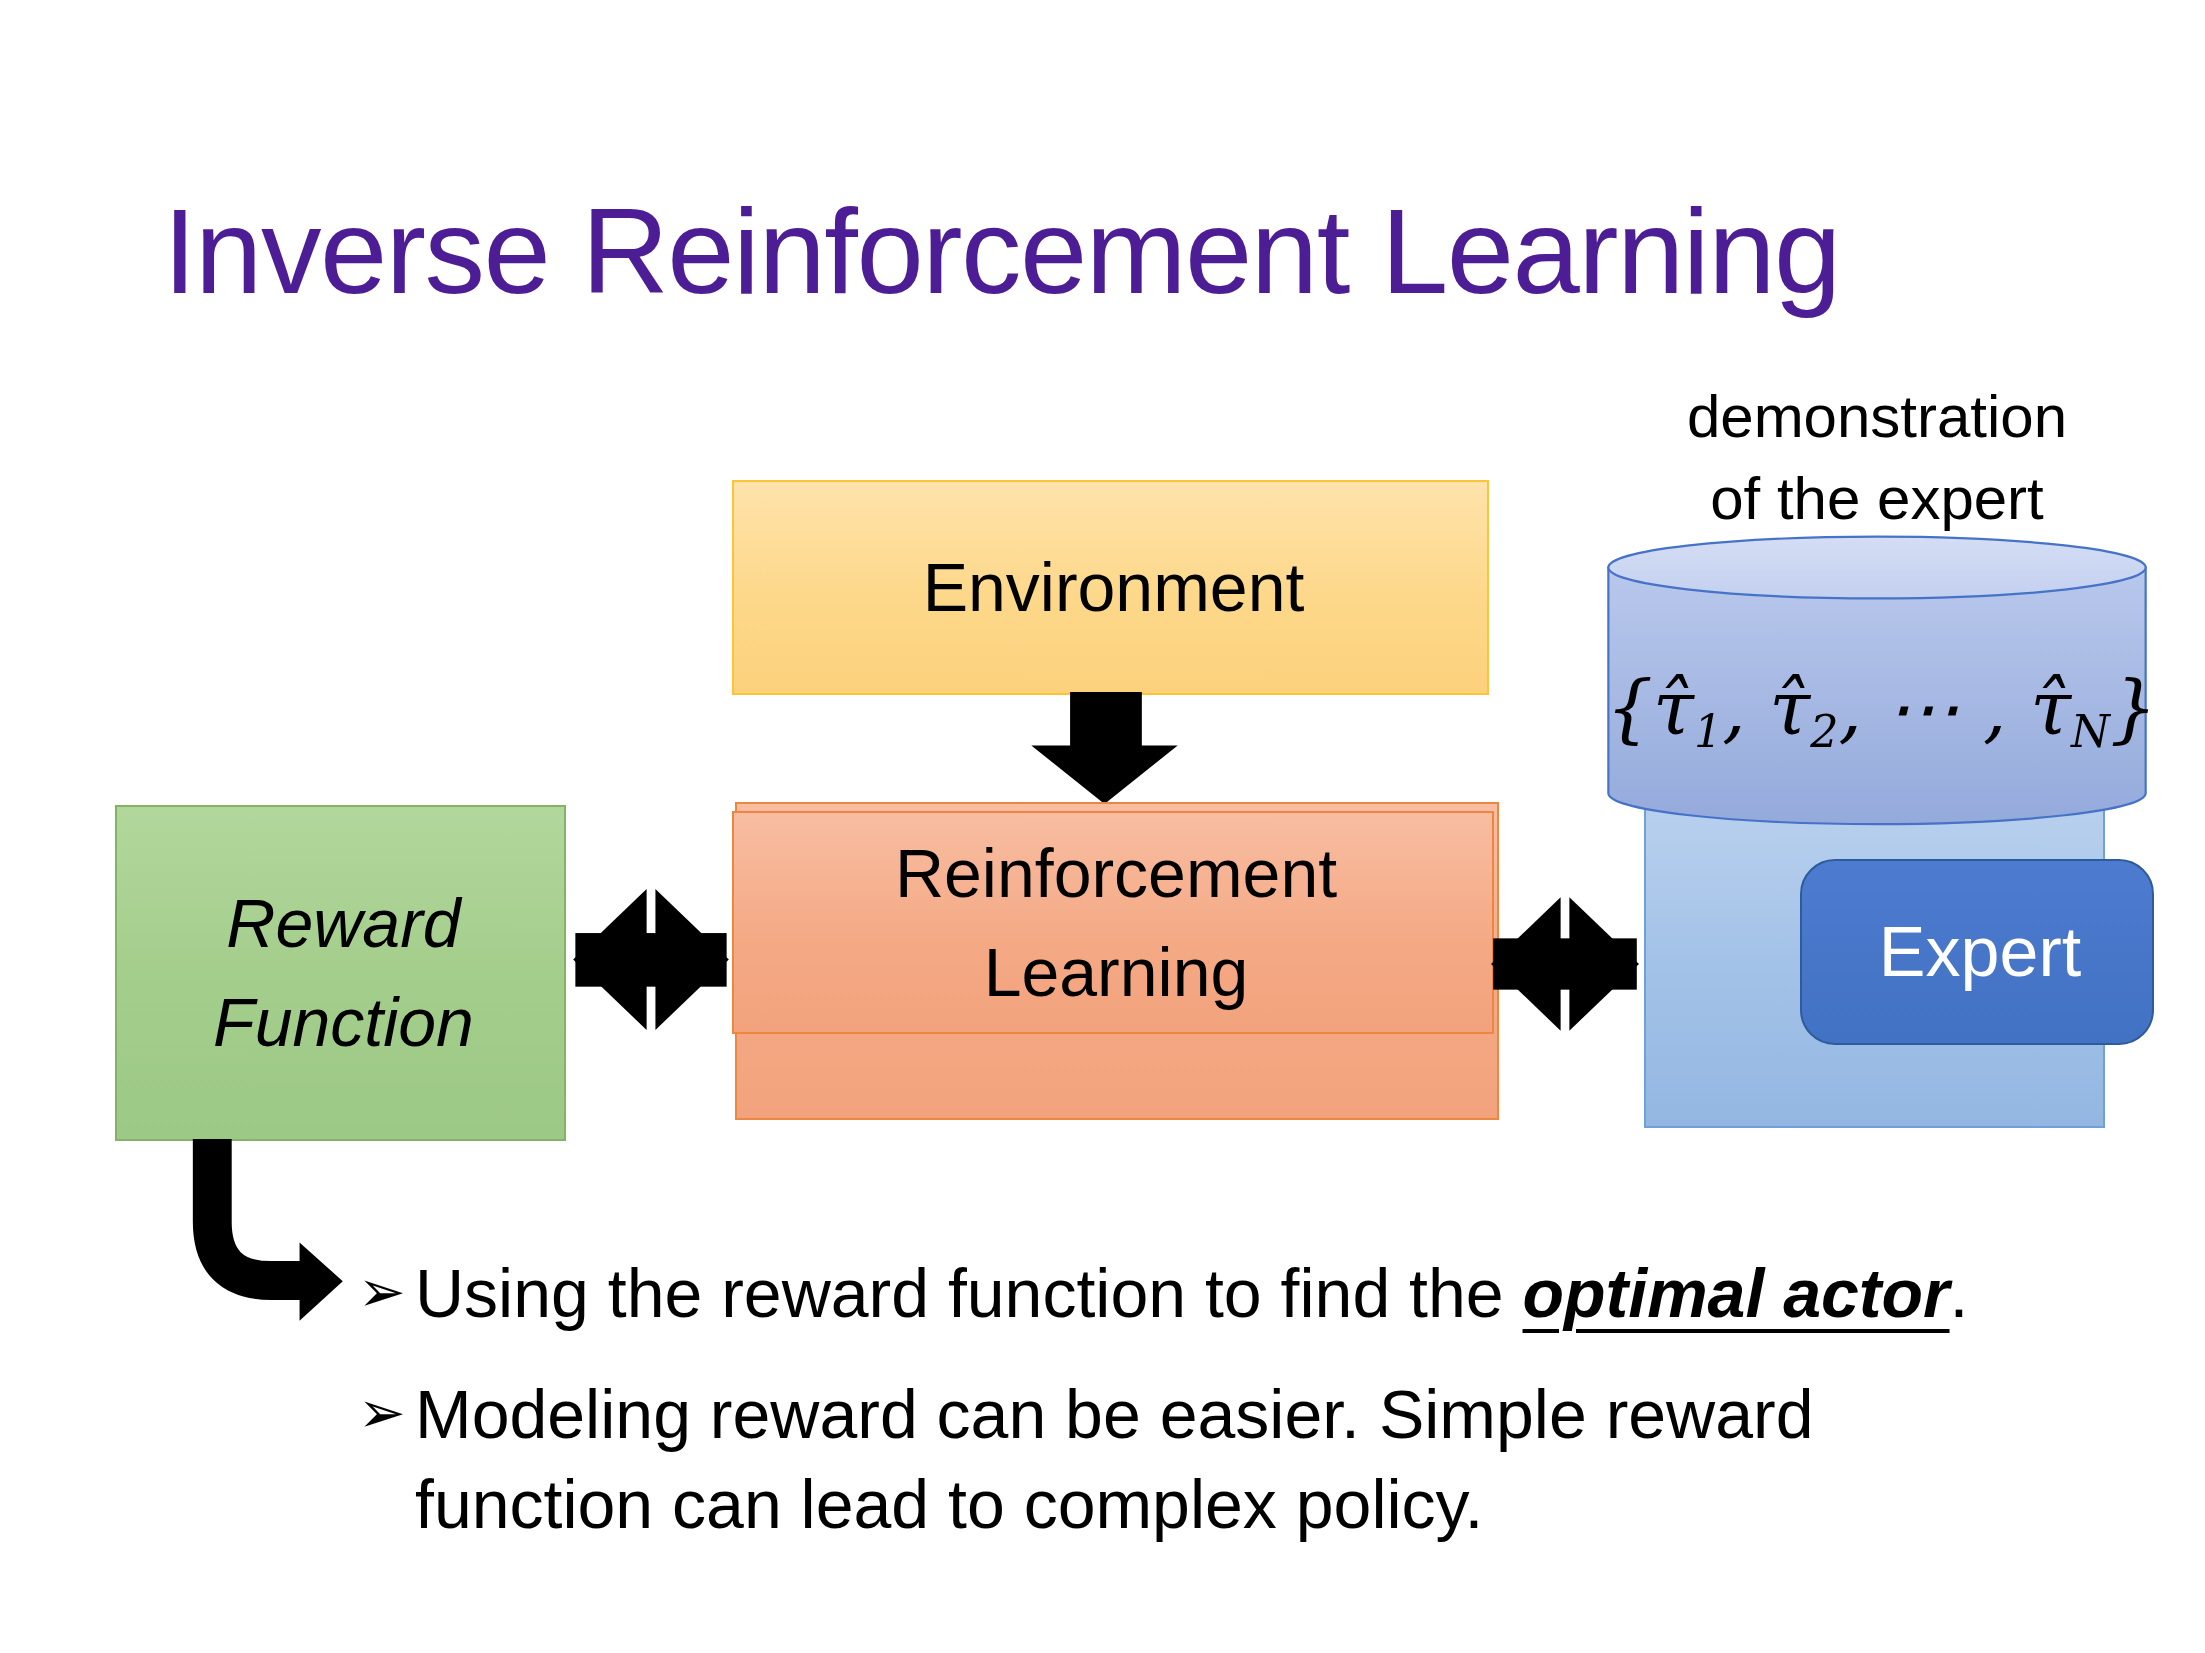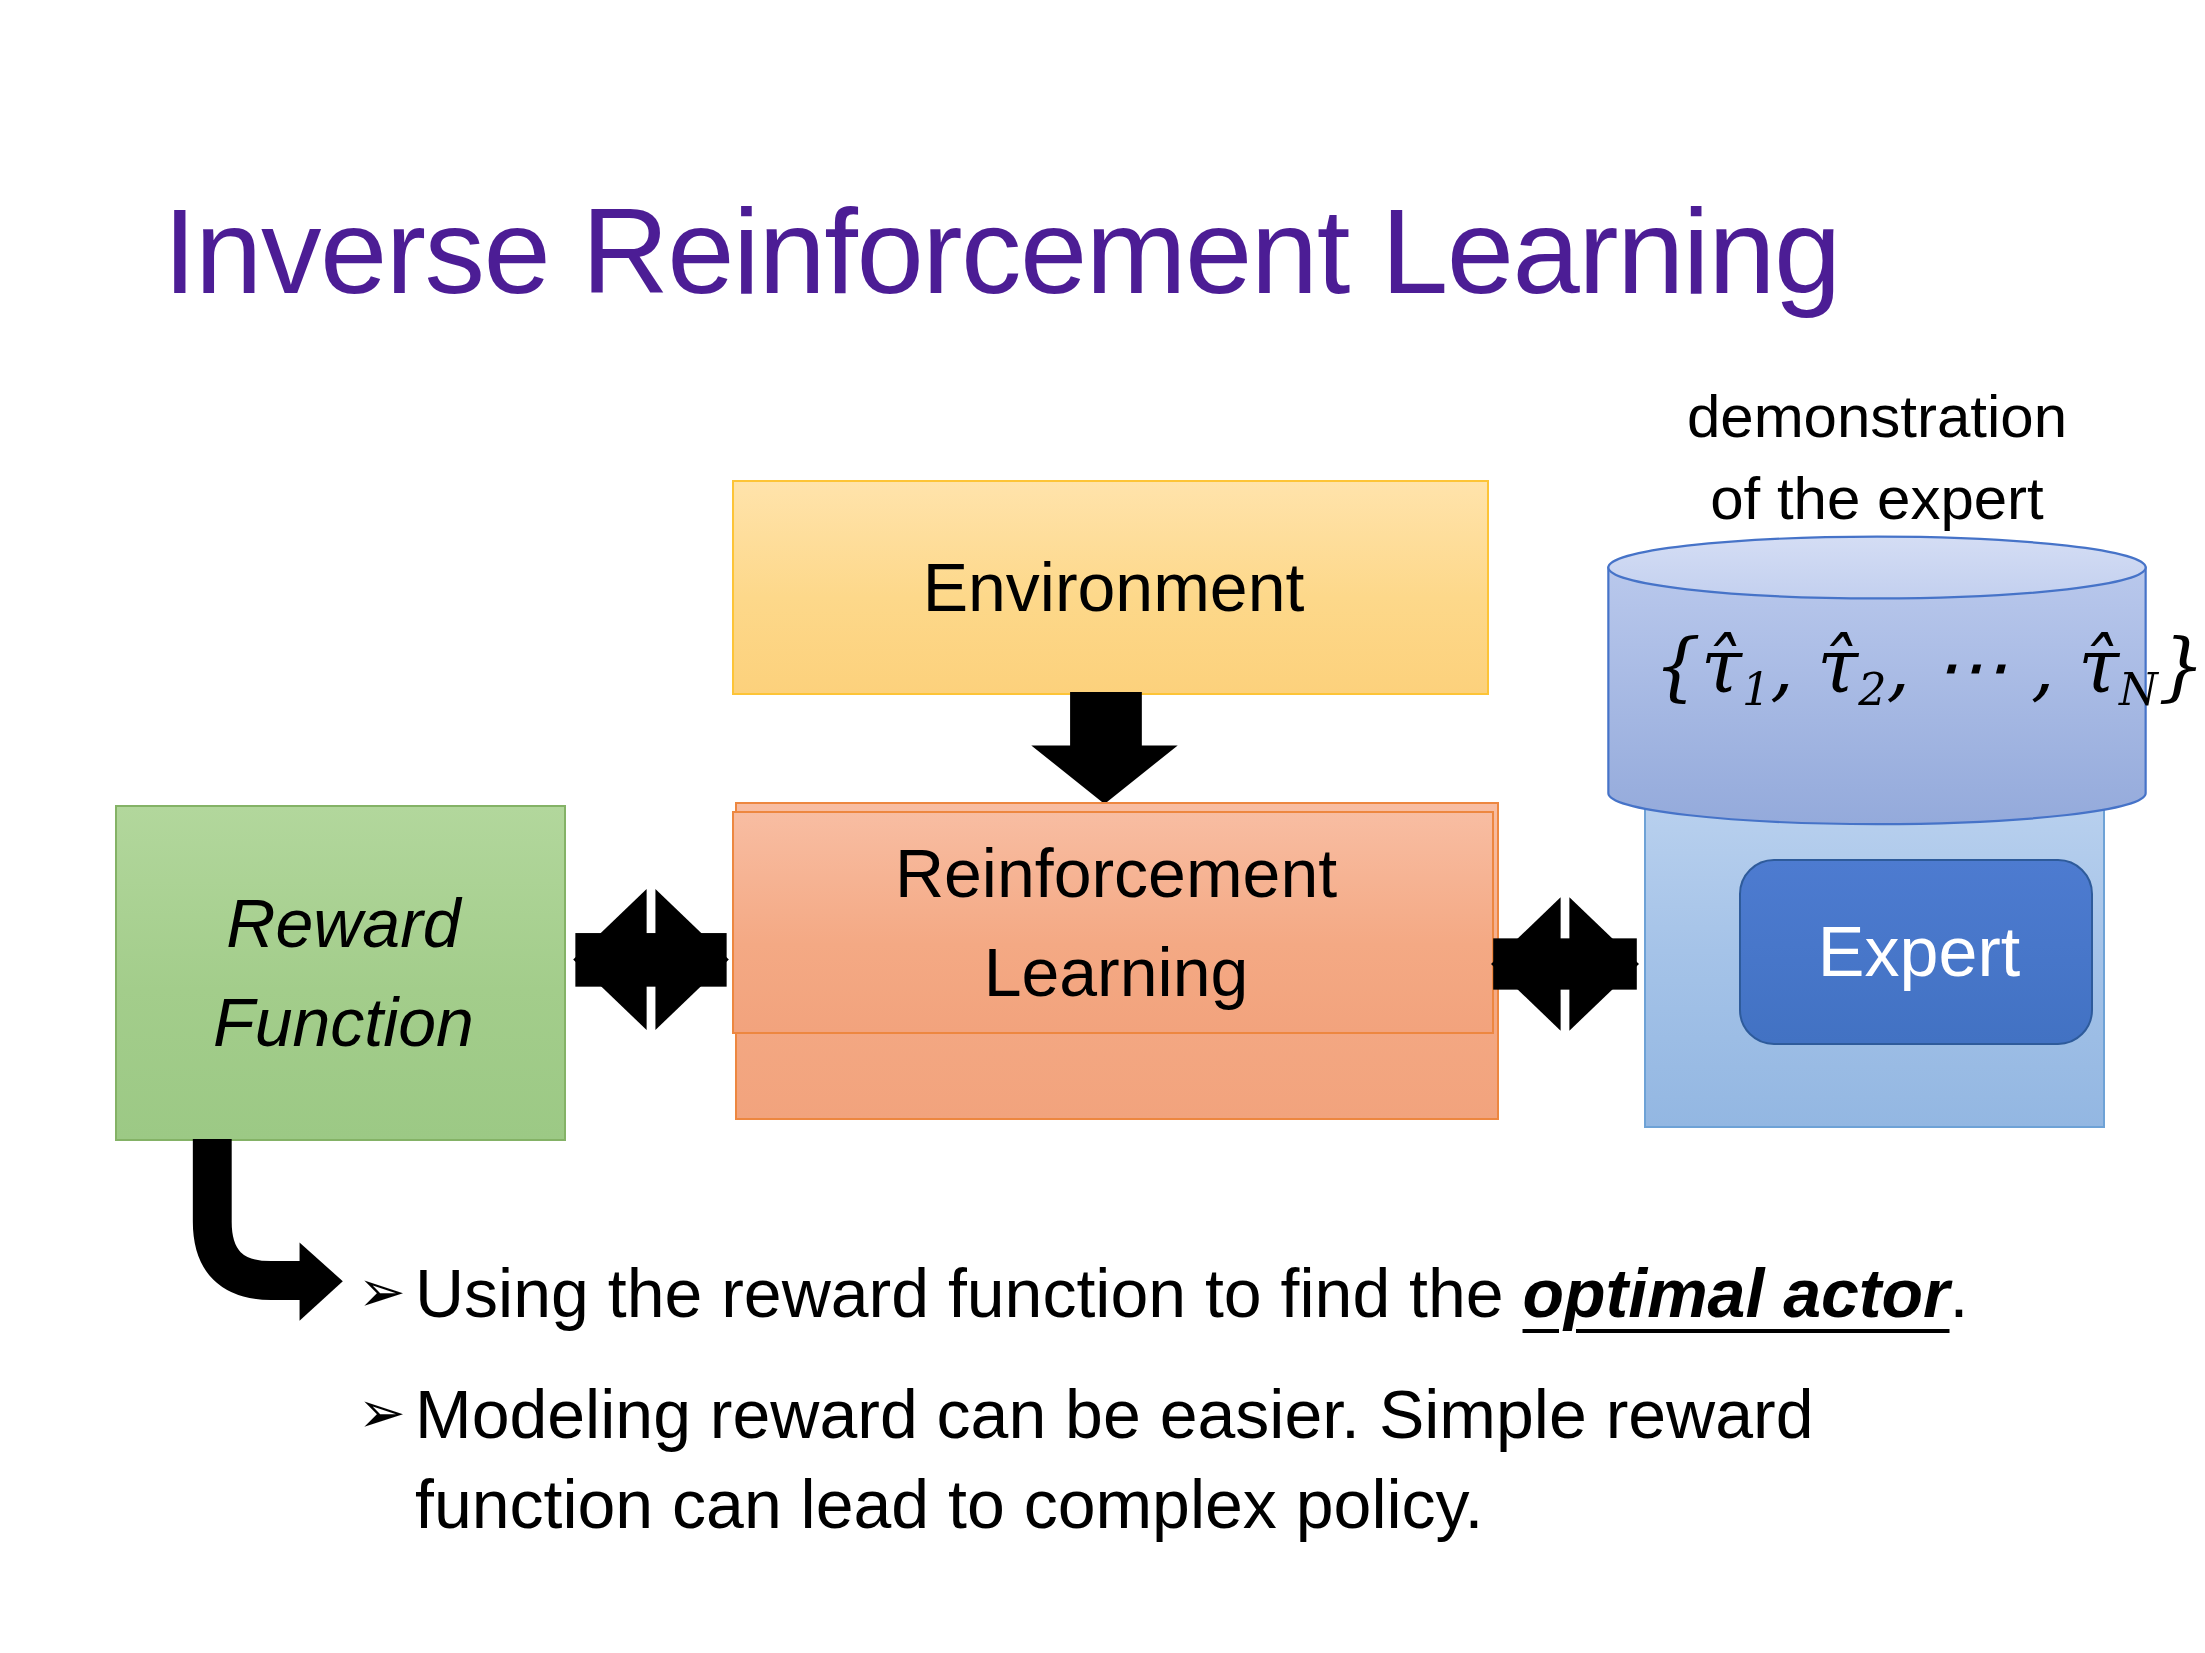--- a/index.html
+++ b/index.html
@@ -24,29 +24,29 @@
   .rl-back{position:absolute;left:735px;top:802px;width:764px;height:318px;box-sizing:border-box;
            background:linear-gradient(180deg,#f8bda2 0%,#f4a984 60%,#f2a37d 100%);
            border:2.2px solid #ed8740;}
   .rl-box{left:732px;top:811px;width:762px;height:223px;
           background:linear-gradient(180deg,#f8bda2 0%,#f4a984 60%,#f2a37d 100%);
           border:2.2px solid #ed8740;}
 
   .expert-container{position:absolute;left:1644px;top:805px;width:461px;height:323px;box-sizing:border-box;
            background:linear-gradient(180deg,#b8d0ee 0%,#a5c3e8 45%,#93b7e2 100%);
            border:2.2px solid #6ea2d6;}
-  .expert-box{left:1739px;top:859px;width:354px;height:186px;border-radius:35px;
+  .expert-box{left:1800px;top:859px;width:354px;height:186px;border-radius:35px;
            background:linear-gradient(180deg,#4d7bd0 0%,#4272c3 100%);
            border:2.9px solid #2e5b9b;color:#fff;font-size:70px;}
 
   .demo-caption{position:absolute;left:1546px;top:376px;width:662px;text-align:center;
            font-size:60px;line-height:82px;color:#000;}
 
-  .formula{position:absolute;left:1606px;top:623px;width:542px;
-           font-family:"DejaVu Serif", serif;font-style:italic;font-size:74px;color:#000;white-space:nowrap;margin-left:48px;}
+  .formula{position:absolute;left:1606px;top:665px;width:542px;
+           font-family:"DejaVu Serif", serif;font-style:italic;font-size:74px;color:#000;white-space:nowrap;}
   .formula sub{font-size:0.6em;vertical-align:-0.3em;line-height:0;}
 
   svg.shape{position:absolute;display:block;}
 
   
   .bullet{position:absolute;display:flex;align-items:flex-start;font-size:68px;line-height:90px;color:#000;}
   .bullet .marker{font-size:57px;line-height:87px;width:57px;flex:0 0 57px;}
   .bullet .btext{display:block;}
   .b1{left:358px;top:1248px;width:1801px;}
   .b2{left:358px;top:1369px;width:1580px;}

